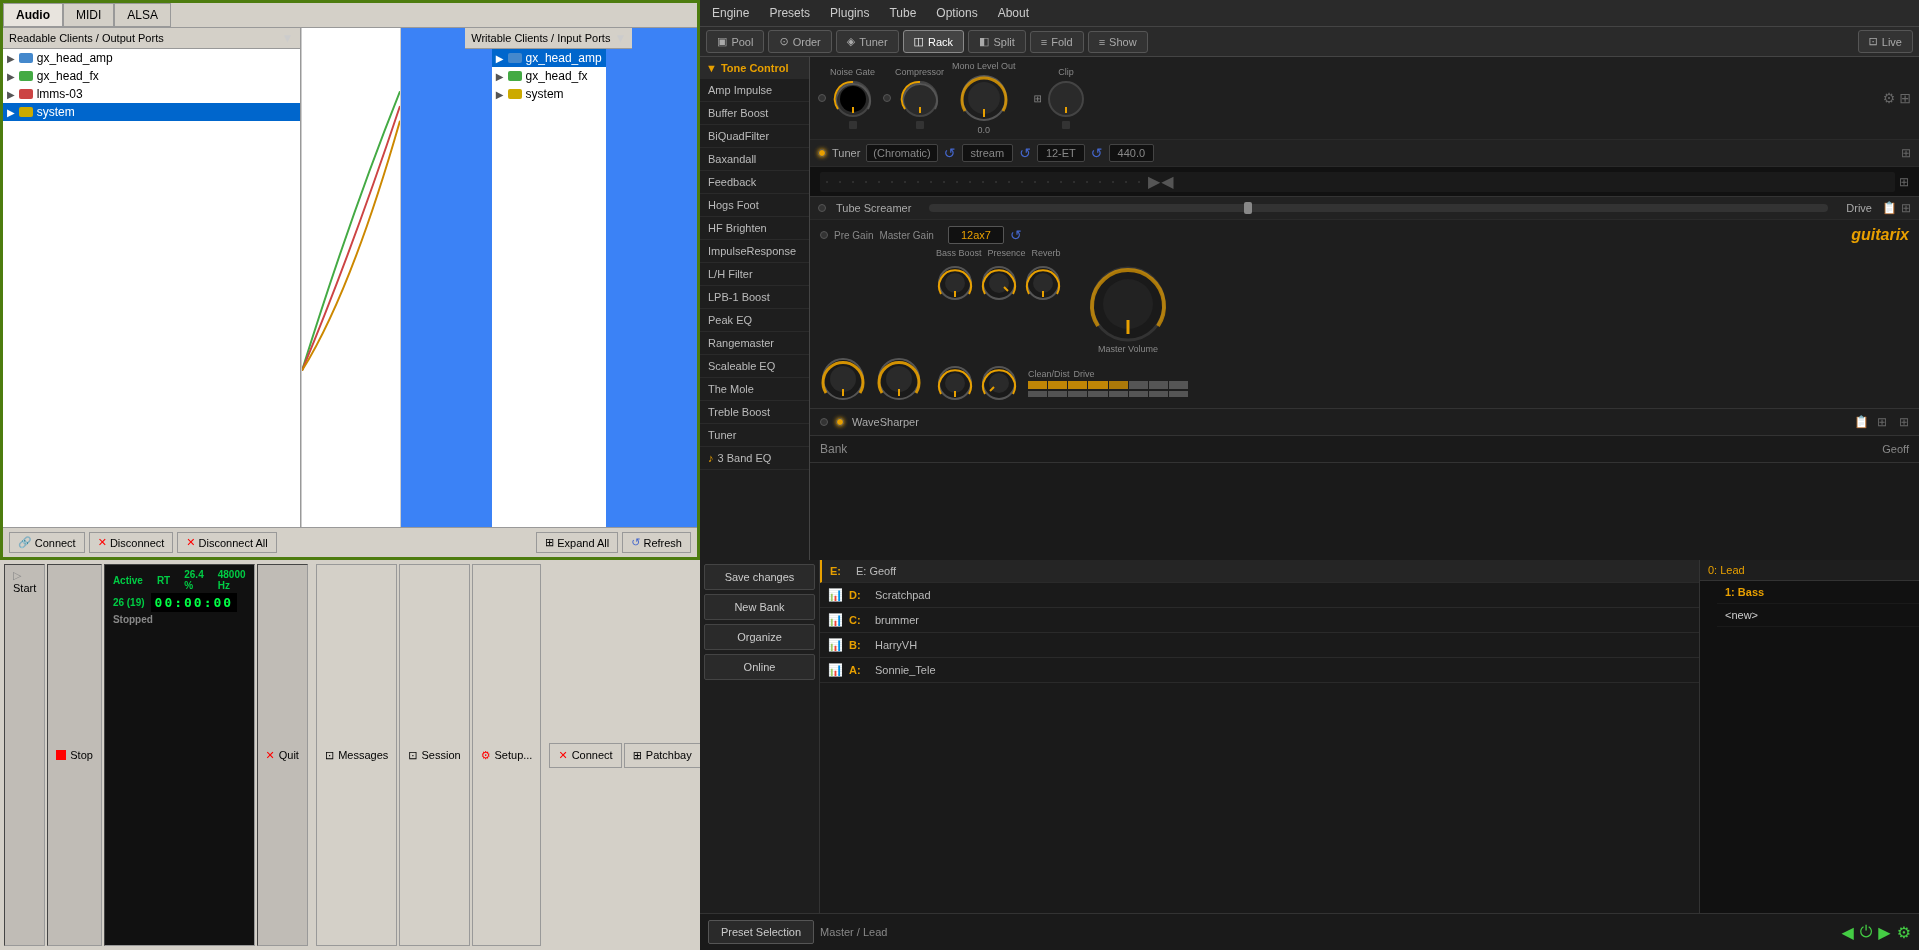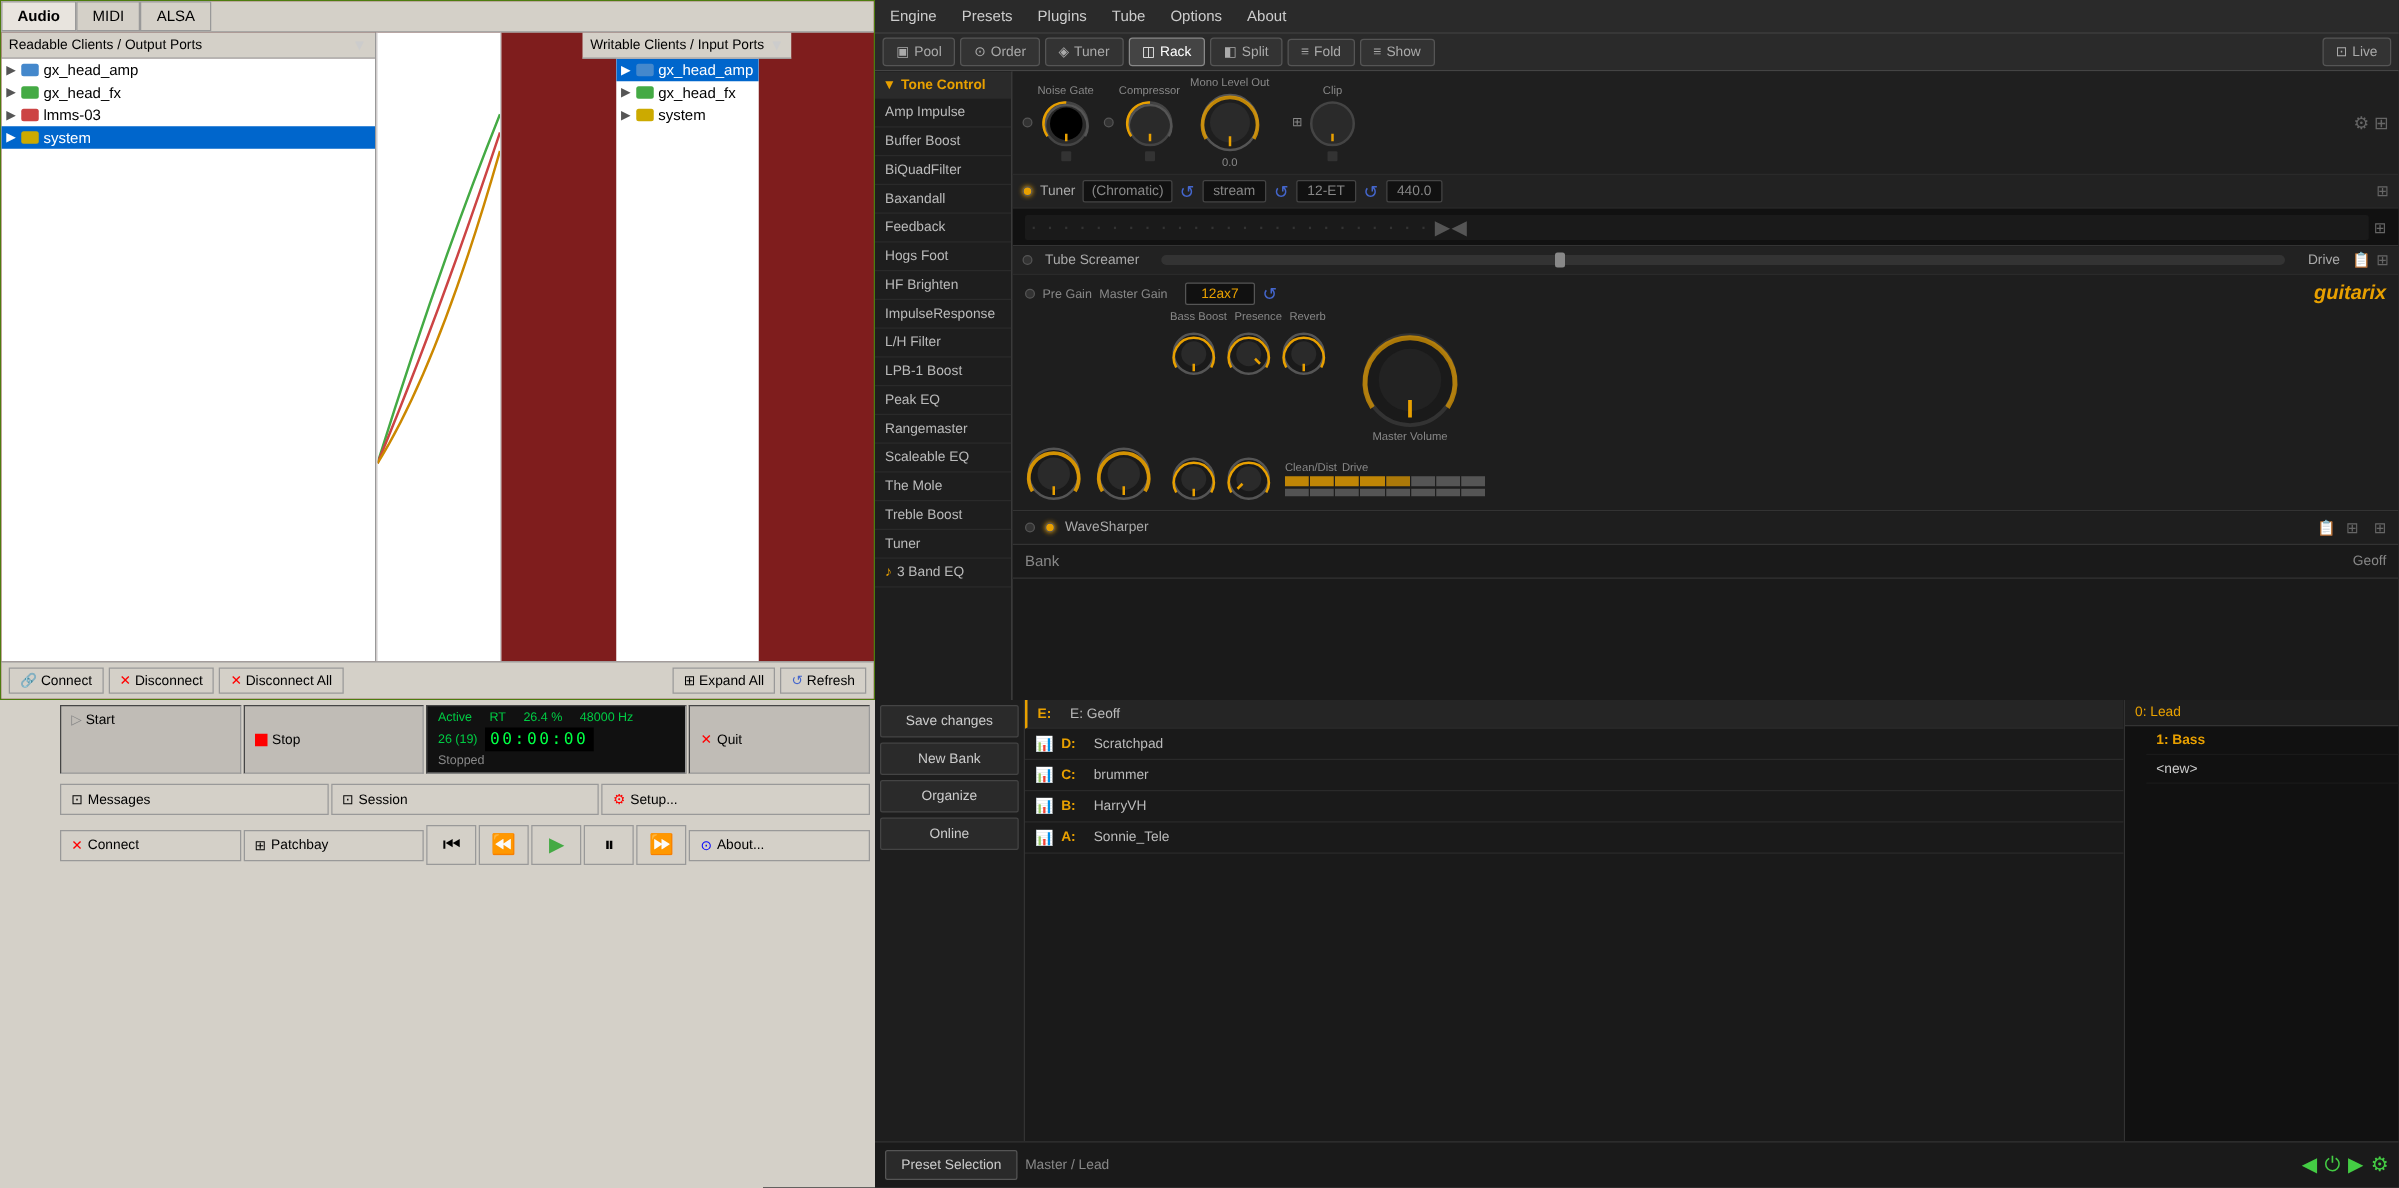--- a/index.html
+++ b/index.html
@@ -1,22 +1,22 @@
 <!DOCTYPE html>
 <html><head>
   <meta charset="utf-8">
   <style>
     * { box-sizing: border-box; margin: 0; padding: 0; }
     body { font-family: 'Arial', sans-serif; font-size: 12px; background: #3c3c3c; color: #ccc; overflow: hidden; width: 1919px; height: 950px; }
 
     
     .left-panel {
       width: 700px;
-      background: #7f1d1d;
-      border: 1px solid #4d7c0f;
+      background: #3b82f6;
+      border: 3px solid #4d7c0f;
       display: flex;
       flex-direction: column;
     }
 
     .tab-bar {
       display: flex;
       background: #d4d0c8;
       border-bottom: 1px solid #999;
     }
 
@@ -240,22 +240,21 @@
       color: #e8a000;
       font-size: 16px;
       font-style: italic;
       font-weight: bold;
     }
 
     .transport-panel {
       width: 700px;
       background: #d4d0c8;
       display: flex;
-      flex-direction: column;
-      padding-left: 44px;
+      flex-direction: row;
     }
 
     .status-row {
       display: flex;
       gap: 2px;
       padding: 4px;
     }
 
     .status-box {
       flex: 1;
@@ -883,21 +882,21 @@
     <div class="transport-panel" style="width:700px;">
       <div class="status-row">
         <div class="status-box" style="flex:2;">
           <span style="color:#888;">▷</span>
           <span>Start</span>
         </div>
         <div class="status-box" style="flex:2; display:flex; align-items:center; gap:4px;">
           <span style="display:inline-block;width:10px;height:10px;background:red;vertical-align:middle;"></span>
           <span>Stop</span>
         </div>
-        <div class="status-box" style="background:#111; flex:3; display:flex; flex-direction:column; gap:2px;">
+        <div class="status-box" style="background:#111; flex:3; display:flex; flex-direction:column; gap:2px;font-weight:bold;">
           <div class="rt-row">
             <span style="color:#00cc44;font-size:10px;">Active</span>
             <span style="color:#00cc44;font-size:10px;margin-left:4px;">RT</span>
             <span style="color:#00cc44;font-size:10px;margin-left:4px;">26.4 %</span>
             <span style="color:#00cc44;font-size:10px;margin-left:4px;">48000 Hz</span>
           </div>
           <div style="display:flex; gap:6px; align-items:center;">
             <span style="color:#00cc44;font-size:10px;">26 (19)</span>
             <span class="time-display">00:00:00</span>
           </div>

